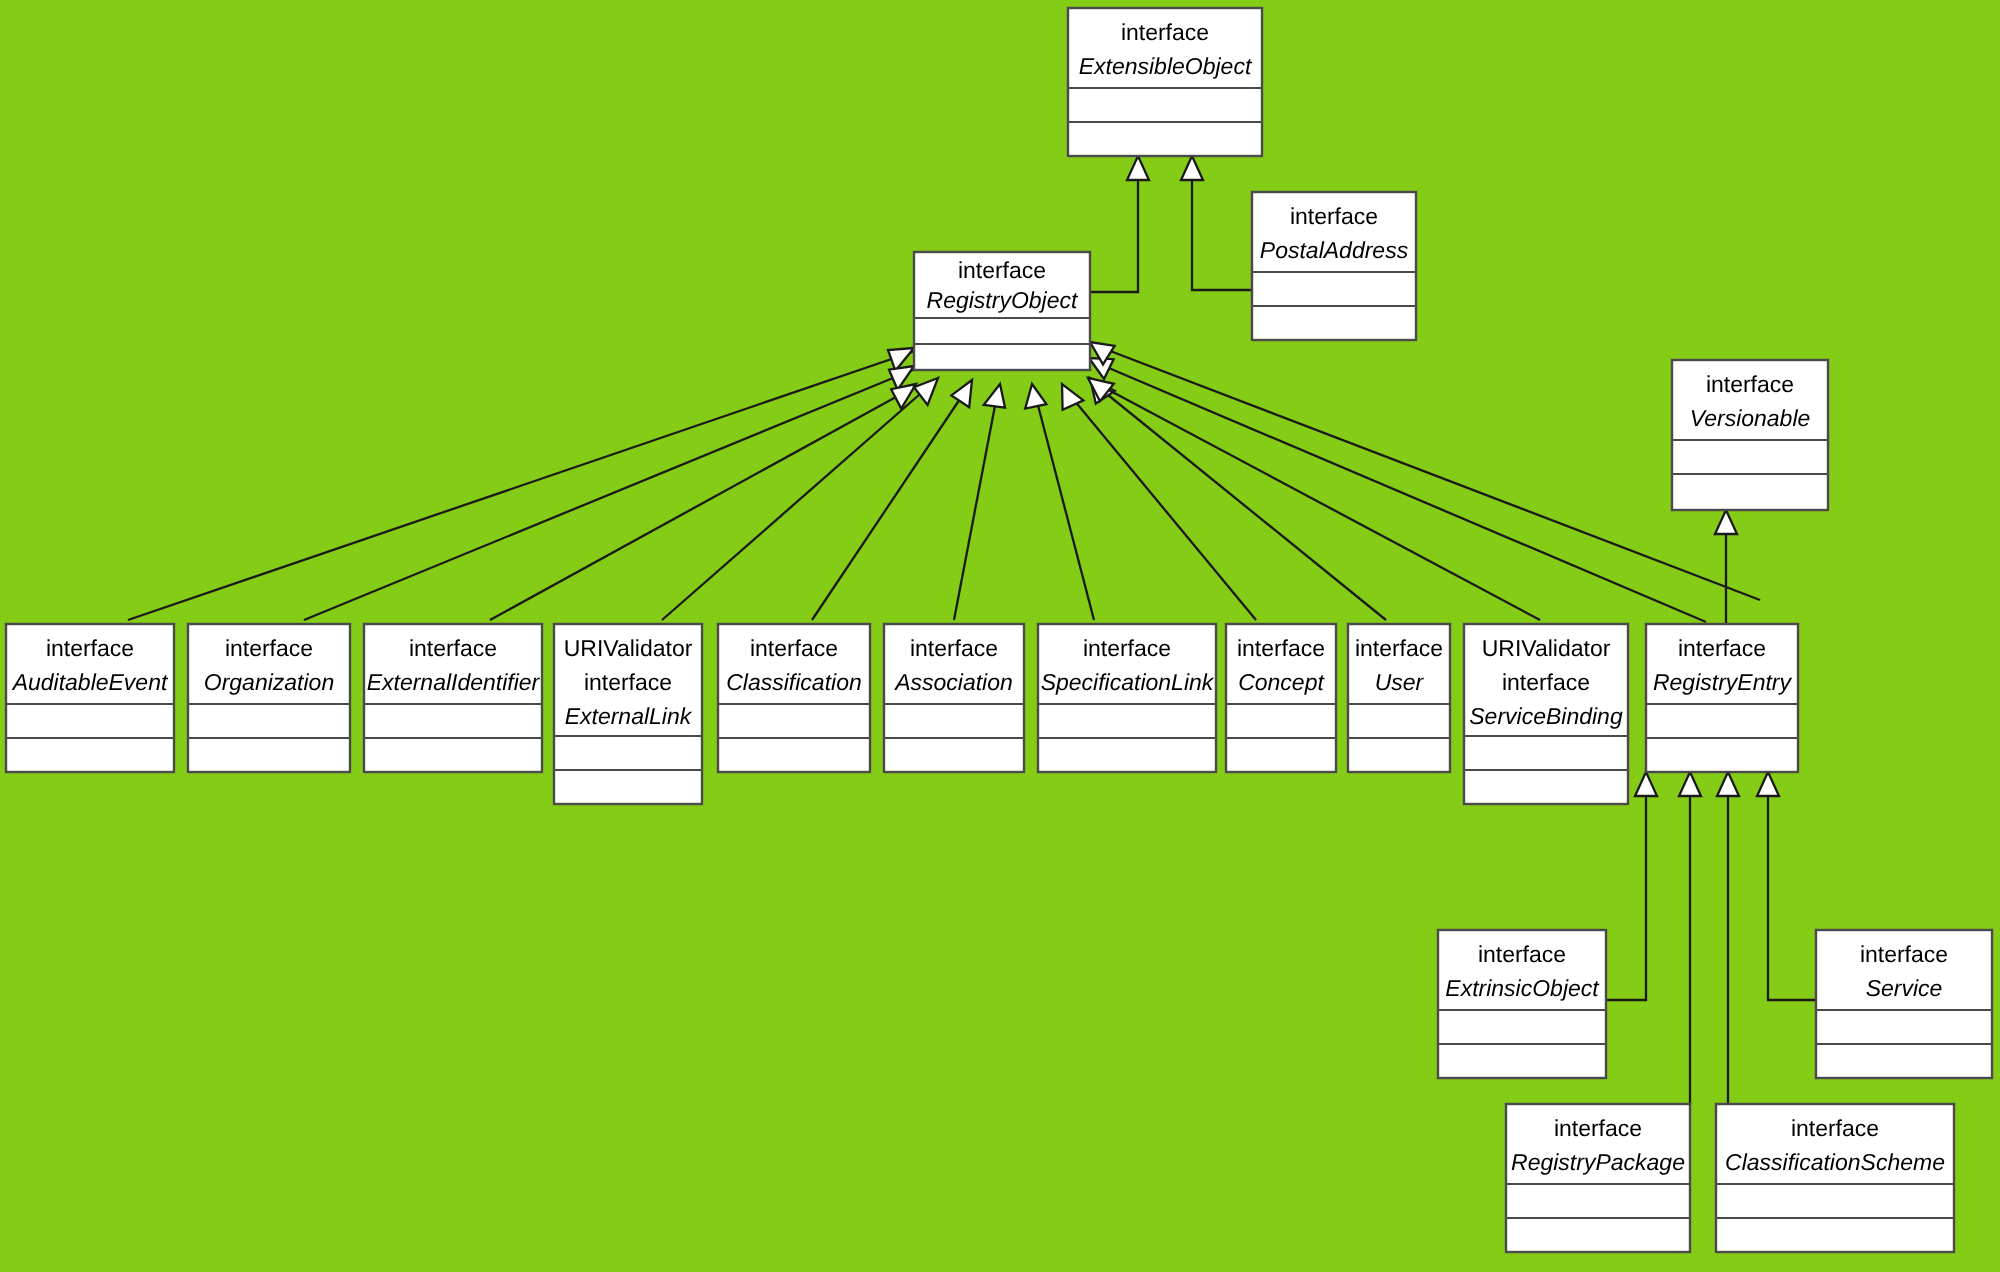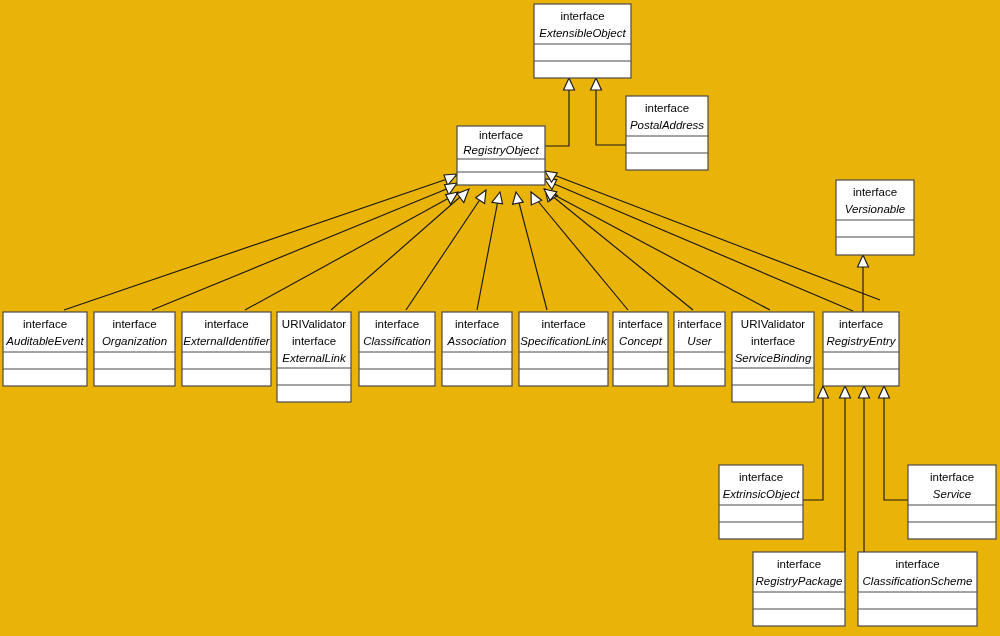--- a/index.html
+++ b/index.html
@@ -4,21 +4,21 @@
 <style>
   html, body {
     margin: 0;
     padding: 0;
     background: #ffffff;
   }
   #diagram-root {
     position: relative;
     width: 1000px;
     height: 636px;
-    background: #eab308;
+    background: #84cc16;
     font-family: "Liberation Sans", sans-serif;
     overflow: hidden;
   }
   svg#uml-canvas {
     position: absolute;
     left: 0;
     top: 0;
     width: 1000px;
     height: 636px;
     display: block;

